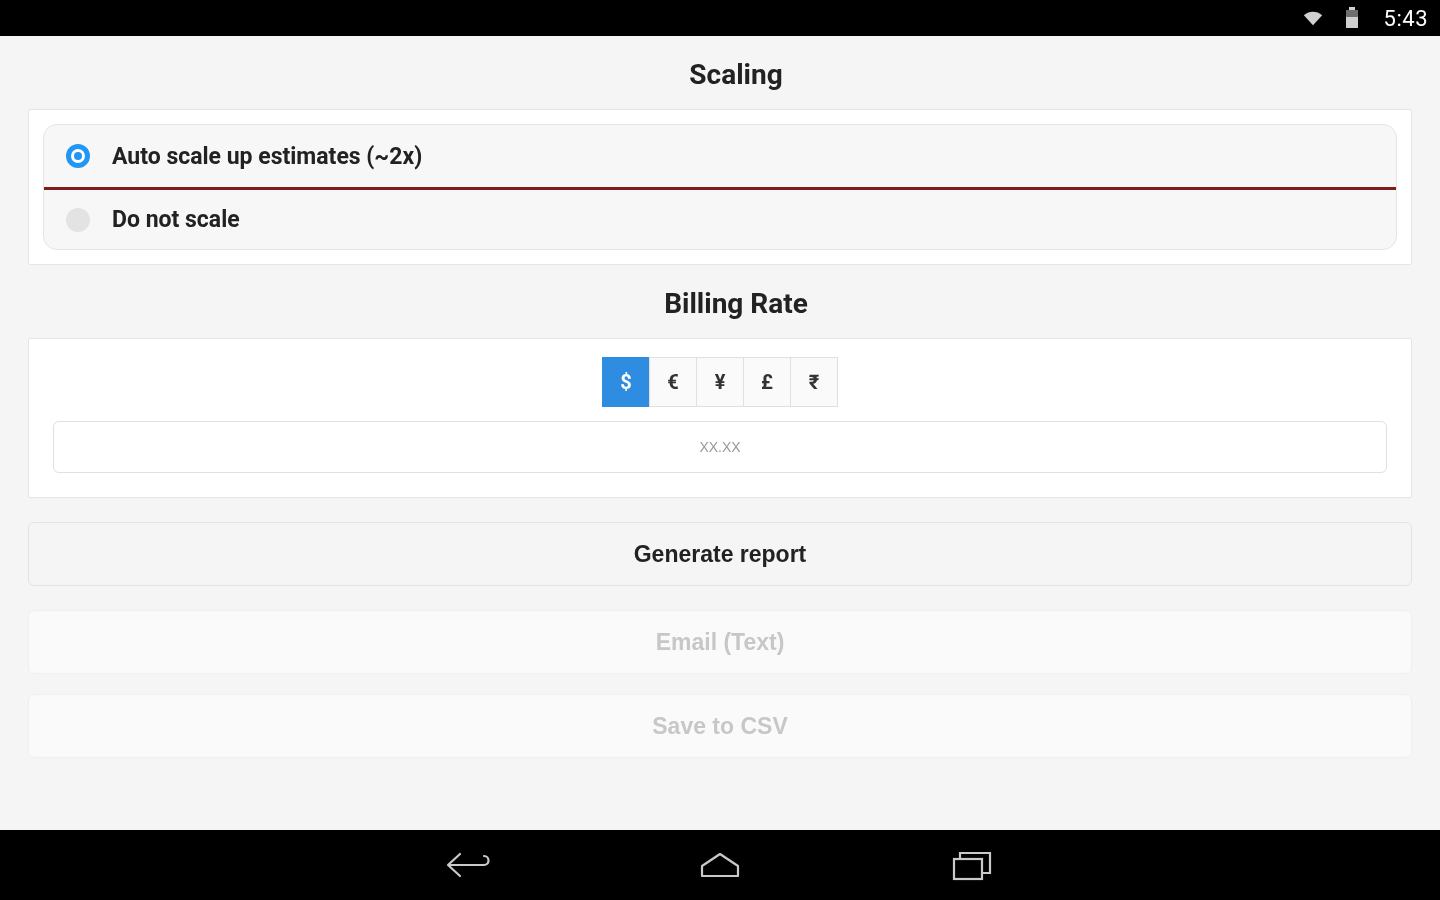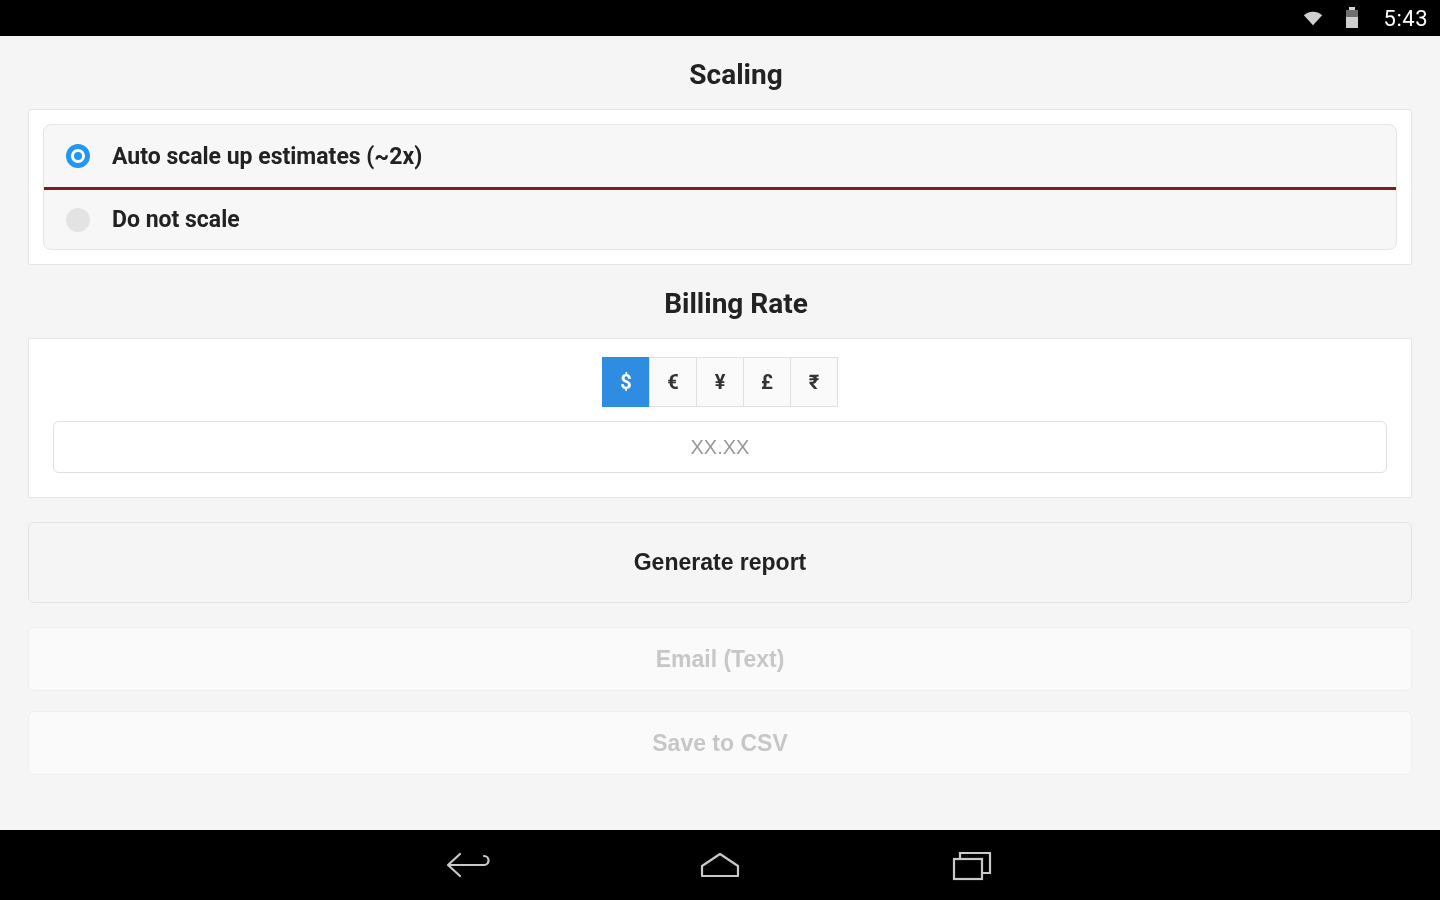--- a/index.html
+++ b/index.html
@@ -42,21 +42,21 @@
     .card {
       margin: 0 28px;
       background: #fff;
       border: 1px solid #e5e5e5;
       border-radius: 2px;
     }
 
     .radio-group {
       margin: 14px;
       border: 1px solid #e5e5e5;
-      border-radius: 8px;
+      border-radius: 14px;
       background: #f7f7f7;
     }
     .radio-row {
       display: flex;
       align-items: center;
       height: 62px;
       padding: 0 22px;
       gap: 22px;
       cursor: pointer;
     }
@@ -107,30 +107,30 @@
       border-color: #2e8de0;
     }
 
     .rate-input {
       width: 100%;
       height: 52px;
       border: 1px solid #e0e0e0;
       border-radius: 6px;
       background: #fff;
       text-align: center;
-      font-size: 20px;
+      font-size: 14px;
       color: #666;
       outline: none;
     }
     .rate-input::placeholder { color: #999; }
 
     .big-button {
       display: block;
       margin: 24px 28px 0 28px;
-      height: 81px;
+      height: 64px;
       border: 1px solid #e3e3e3;
       border-radius: 6px;
       background: #f5f5f5;
       font-size: 23px;
       font-weight: 700;
       color: #222;
       cursor: pointer;
       width: calc(100% - 56px);
     }
 

